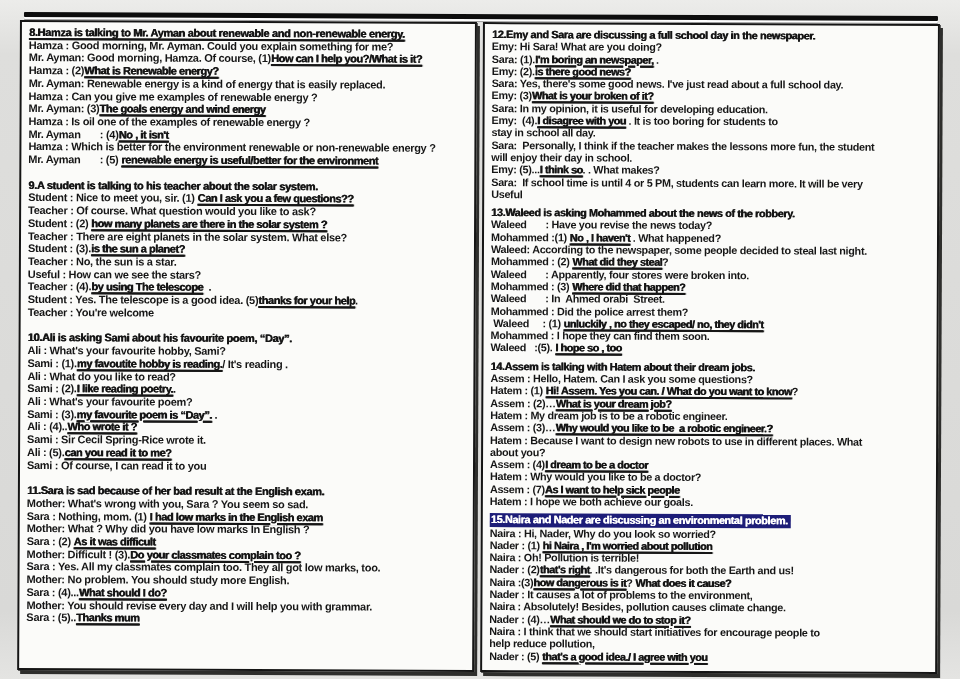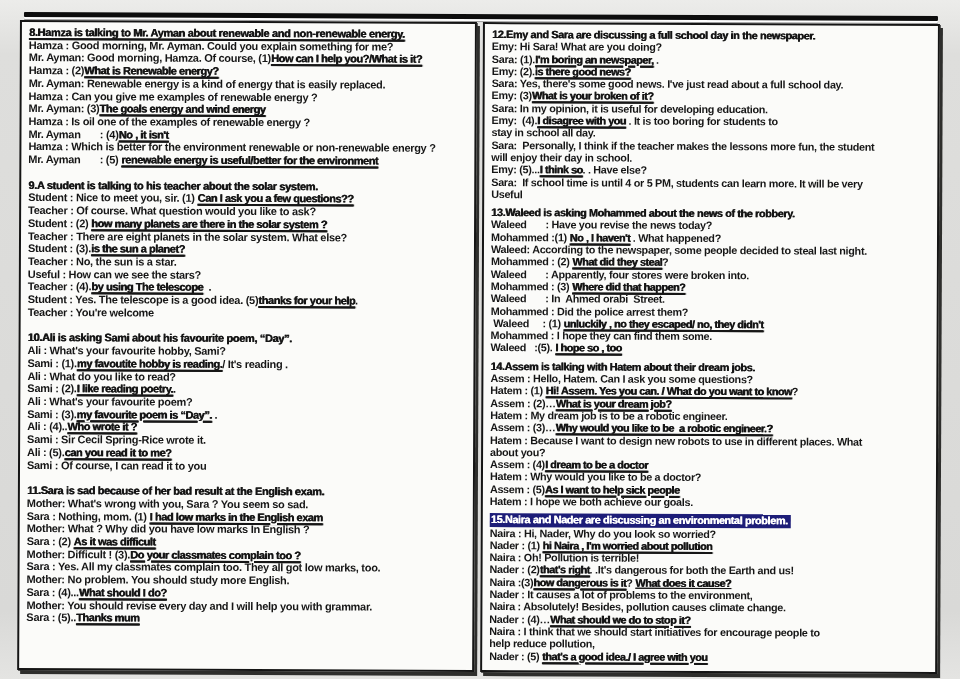--- a/index.html
+++ b/index.html
@@ -44,21 +44,20 @@
   .ans{
     text-shadow:0.6px 0 0 currentColor;
     text-decoration:underline;
     text-decoration-thickness:1.5px;
     text-underline-offset:2px;
     letter-spacing:-0.45px;
   }
   .bld{
     text-shadow:0.6px 0 0 currentColor;
     letter-spacing:-0.45px;
-    text-decoration:underline;
   }
 </style>
 </head>
 <body>
 
 <div class="sheet">
   <div class="topbar"></div>
   <div class="columns">
       <div class="col col-left">
         <div class="dialogue">
@@ -120,48 +119,48 @@
           <div class="line"><span class="seg">Emy: Hi Sara! What are you doing?</span></div>
           <div class="line"><span class="seg">Sara: (1).</span><span class="ans">I'm boring an newspaper,</span><span class="seg"> .</span></div>
           <div class="line"><span class="seg">Emy: (2).</span><span class="ans">is there good news?</span></div>
           <div class="line"><span class="seg">Sara: Yes, there's some good news. I've just read about a full school day.</span></div>
           <div class="line"><span class="seg">Emy: (3)</span><span class="ans">What is your broken of it?</span></div>
           <div class="line"><span class="seg">Sara: In my opinion, it is useful for developing education.</span></div>
           <div class="line"><span class="seg">Emy:  (4).</span><span class="ans">I disagree with you</span><span class="seg"> . It is too boring for students to</span></div>
           <div class="line"><span class="seg">stay in school all day.</span></div>
           <div class="line"><span class="seg">Sara:  Personally, I think if the teacher makes the lessons more fun, the student</span></div>
           <div class="line"><span class="seg">will enjoy their day in school.</span></div>
-          <div class="line"><span class="seg">Emy: (5)...</span><span class="ans">I think so</span><span class="seg">. . Have else?</span></div>
+          <div class="line"><span class="seg">Emy: (5)...</span><span class="ans">I think so</span><span class="seg">. . What makes?</span></div>
           <div class="line"><span class="seg">Sara:  If school time is until 4 or 5 PM, students can learn more. It will be very</span></div>
           <div class="line"><span class="seg">Useful</span></div>
         </div>
         <div class="dialogue">
           <div class="title">13.Waleed is asking Mohammed about the news of the robbery.</div>
           <div class="line"><span class="seg">Waleed       : Have you revise the news today?</span></div>
           <div class="line"><span class="seg">Mohammed :(1) </span><span class="ans">No , I haven't</span><span class="seg"> . What happened?</span></div>
           <div class="line"><span class="seg">Waleed: According to the newspaper, some people decided to steal last night.</span></div>
           <div class="line"><span class="seg">Mohammed : (2) </span><span class="ans">What did they steal</span><span class="seg">?</span></div>
           <div class="line"><span class="seg">Waleed       : Apparently, four stores were broken into.</span></div>
           <div class="line"><span class="seg">Mohammed : (3) </span><span class="ans">Where did that happen?</span></div>
           <div class="line"><span class="seg">Waleed       : In  Ahmed orabi  Street.</span></div>
           <div class="line"><span class="seg">Mohammed : Did the police arrest them?</span></div>
           <div class="line"><span class="seg"> Waleed     : (1) </span><span class="ans">unluckily , no they escaped/ no, they didn't</span></div>
-          <div class="line"><span class="seg">Mohammed : I hope they can find them some.</span></div>
+          <div class="line"><span class="seg">Mohammed : I hope they can find them soon.</span></div>
           <div class="line"><span class="seg">Waleed   :(5). </span><span class="ans">I hope so , too</span></div>
         </div>
         <div class="dialogue">
           <div class="title">14.Assem is talking with Hatem about their dream jobs.</div>
           <div class="line"><span class="seg">Assem : Hello, Hatem. Can I ask you some questions?</span></div>
           <div class="line"><span class="seg">Hatem : (1) </span><span class="ans">Hi! Assem. Yes you can. / What do you want to know</span><span class="seg">?</span></div>
           <div class="line"><span class="seg">Assem : (2)…</span><span class="ans">What is your dream job?</span></div>
           <div class="line"><span class="seg">Hatem : My dream job is to be a robotic engineer.</span></div>
           <div class="line"><span class="seg">Assem : (3)…</span><span class="ans">Why would you like to be  a robotic engineer.?</span></div>
           <div class="line"><span class="seg">Hatem : Because I want to design new robots to use in different places. What</span></div>
           <div class="line"><span class="seg">about you?</span></div>
           <div class="line"><span class="seg">Assem : (4)</span><span class="ans">I dream to be a doctor</span></div>
           <div class="line"><span class="seg">Hatem : Why would you like to be a doctor?</span></div>
-          <div class="line"><span class="seg">Assem : (5)</span><span class="ans">As I want to help sick people</span></div>
+          <div class="line"><span class="seg">Assem : (7)</span><span class="ans">As I want to help sick people</span></div>
           <div class="line"><span class="seg">Hatem : I hope we both achieve our goals.</span></div>
         </div>
         <div class="dialogue"><div class="title hl">15.Naira and Nader are discussing an environmental problem.</div><div class="line"><span class="seg">Naira : Hi, Nader, Why do you look so worried?</span></div><div class="line"><span class="seg">Nader : (1) </span><span class="ans">hi Naira , I'm worried about pollution</span></div><div class="line"><span class="seg">Naira : Oh! Pollution is terrible!</span></div><div class="line"><span class="seg">Nader : (2)</span><span class="ans">that's right</span><span class="seg">. .It's dangerous for both the Earth and us!</span></div><div class="line"><span class="seg">Naira :(3)</span><span class="ans">how dangerous is it</span><span class="seg">? </span><span class="bld">What does it cause?</span></div><div class="line"><span class="seg">Nader : It causes a lot of problems to the environment,</span></div><div class="line"><span class="seg">Naira : Absolutely! Besides, pollution causes climate change.</span></div><div class="line"><span class="seg">Nader : (4)…</span><span class="ans">What should we do to stop it?</span></div><div class="line"><span class="seg">Naira : I think that we should start initiatives for encourage people to</span></div><div class="line"><span class="seg">help reduce pollution,</span></div><div class="line"><span class="seg">Nader : (5) </span><span class="ans">that's a good idea./ I agree with you</span></div></div>
       </div>
     </div>
 </div>
 
 </body></html>

